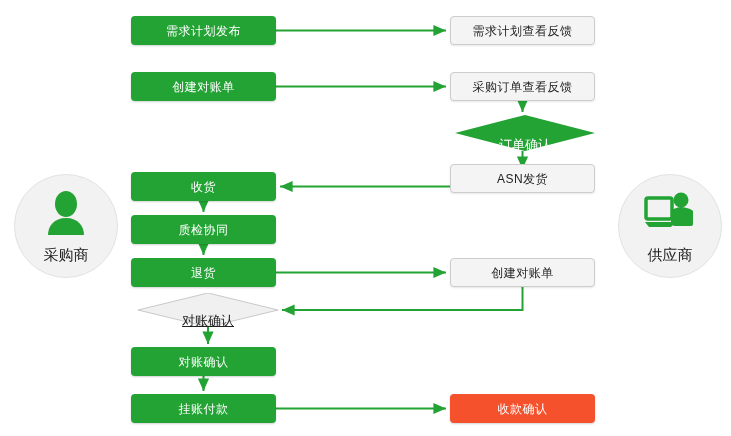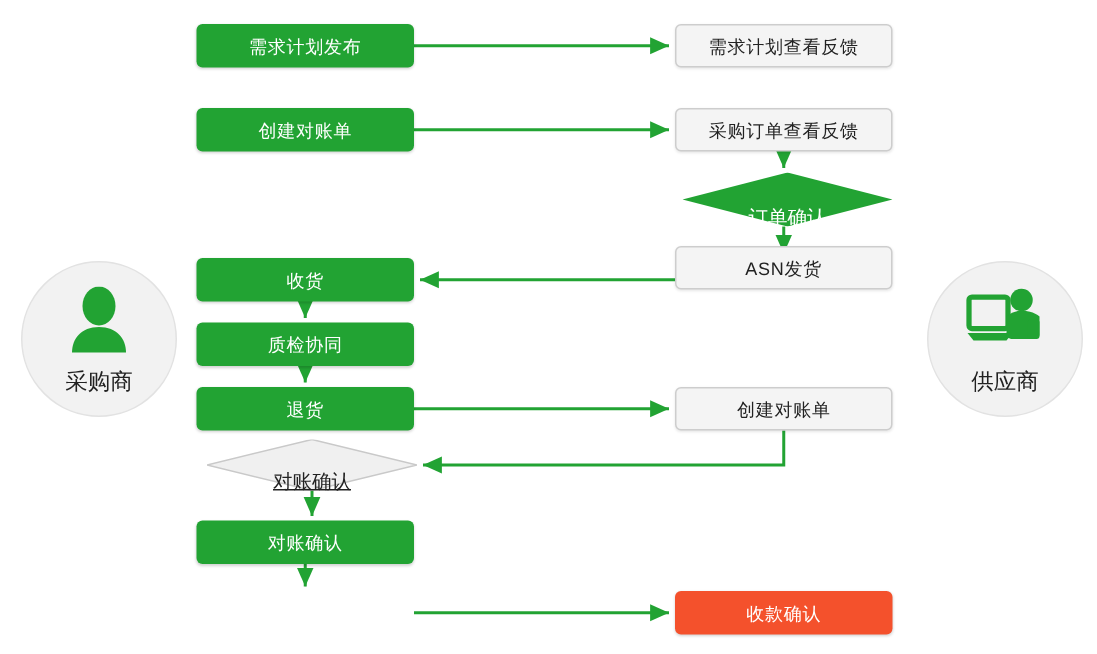--- a/index.html
+++ b/index.html
@@ -199,18 +199,21 @@
     <svg class="dia-shape" viewBox="0 0 140 34" preserveAspectRatio="none">
       <polygon points="70,0 140,17 70,34 0,17" fill="#f0f0f0" stroke="#c9c9c9" stroke-width="1"></polygon>
     </svg>
     <span class="dia-text">对账确认</span>
   </div>
 
   <div class="node green" style="left:131px;top:347px;width:145px;height:29px;">
     <span>对账确认</span>
   </div>
 
+  <div class="node green" style="left:131px;top:394px;width:145px;height:29px;">
+    <span>挂账付款</span>
+  </div>
 
   <div class="node orange" style="left:450px;top:394px;width:145px;height:29px;">
     <span>收款确认</span>
   </div>
 
 </div>
 
 </body></html>

